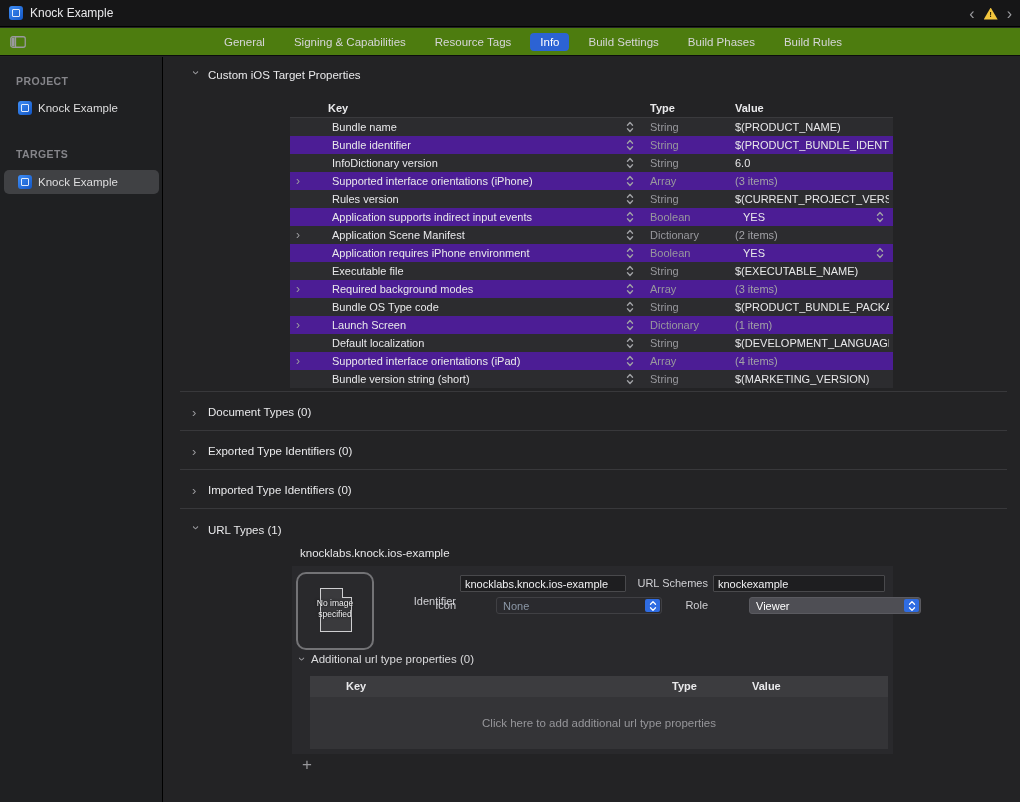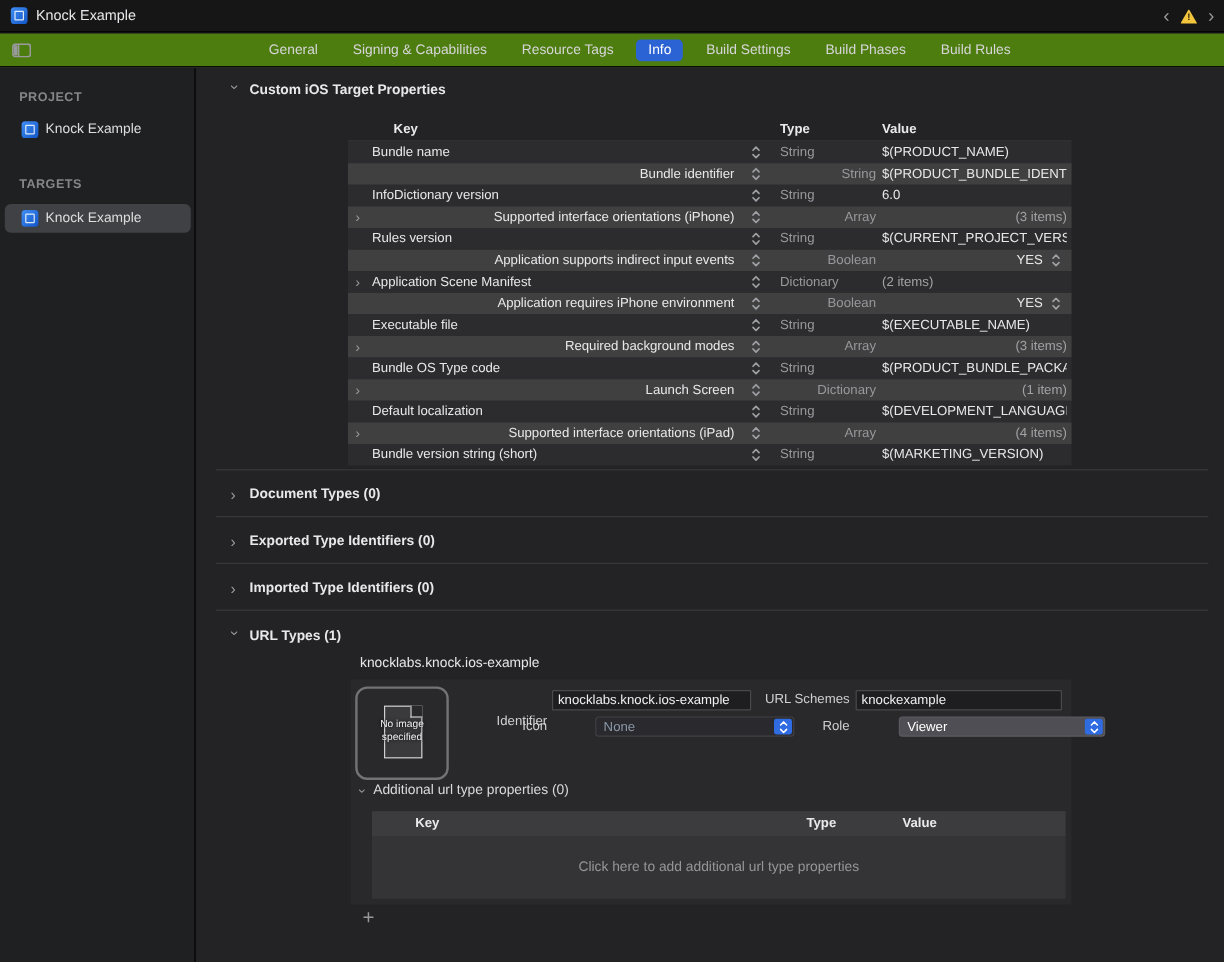--- a/index.html
+++ b/index.html
@@ -43,33 +43,33 @@
   .sb-item { position:absolute; left:4px; width:155px; height:24px; border-radius:5px;
     display:flex; align-items:center; gap:6px; padding-left:14px; cursor:pointer; }
   .sb-item.selected { background:#404144; }
   .sb-item .lbl { font-size:11.5px; color:#dededf; white-space:nowrap; }
   
   .content { position:absolute; left:164px; top:57px; width:856px; height:745px;
     background:#232325; }
   .sect { position:absolute; display:flex; align-items:center; gap:8px; height:16px; cursor:pointer;}
   .sect .chev { color:#9b9b9f; font-size:13px; line-height:1; display:inline-block; width:8px;}
   .sect .chev.open { transform:rotate(90deg) translateX(-1px); }
-  .sect .s-title { font-size:11.5px; font-weight:bold; color:#e9e9eb; }
+  .sect .s-title { font-size:11.5px; font-weight:normal; color:#e9e9eb; }
   .divider { position:absolute; left:16px; width:827px; height:1px; background:#38383b; }
   
   .ptable { position:absolute; left:126px; top:43px; width:603px; }
   .thead { position:relative; height:18px; border-bottom:1px solid #3a3a3d; }
   .thead span { position:absolute; top:0; line-height:17px; font-weight:bold; color:#eaeaec;}
   .h-key { left:38px; } .h-type { left:360px; } .h-value { left:445px; }
   .prow { position:relative; height:18px; }
   .prow.odd  { background:#2c2c2f; }
-  .prow.even { background:#404040;text-align:right; }
+  .prow.even { background:#4c1d95; }
   .prow span { line-height:18px; }
   .disc { position:absolute; left:6px; top:0; color:#9b9b9f; font-size:12px; }
-  .pkey { position:absolute; left:20px; top:0; width:302px; white-space:nowrap;
+  .pkey { position:absolute; left:42px; top:0; width:302px; white-space:nowrap;
     overflow:hidden; color:#e8e8ea; }
   .ptype { position:absolute; left:360px; top:0; width:80px; color:#98989d; }
   .pvalue { position:absolute; left:445px; top:0; right:4px; white-space:nowrap;
     overflow:hidden; color:#e8e8ea; }
   .pvalue.muted { color:#a2a2a6; }
   .prow.bool .pvalue { left:453px; right:24px; }
   .stepper { position:absolute; top:2px; width:8px; height:14px; cursor:pointer; }
   .kstep { left:336px; } .vstep { right:9px; }
   .st { fill:none; stroke:#9fa0a4; stroke-width:1.4; stroke-linecap:round; stroke-linejoin:round; }
   .stw { fill:none; stroke:#fff; stroke-width:1.3; stroke-linecap:round; stroke-linejoin:round; }

